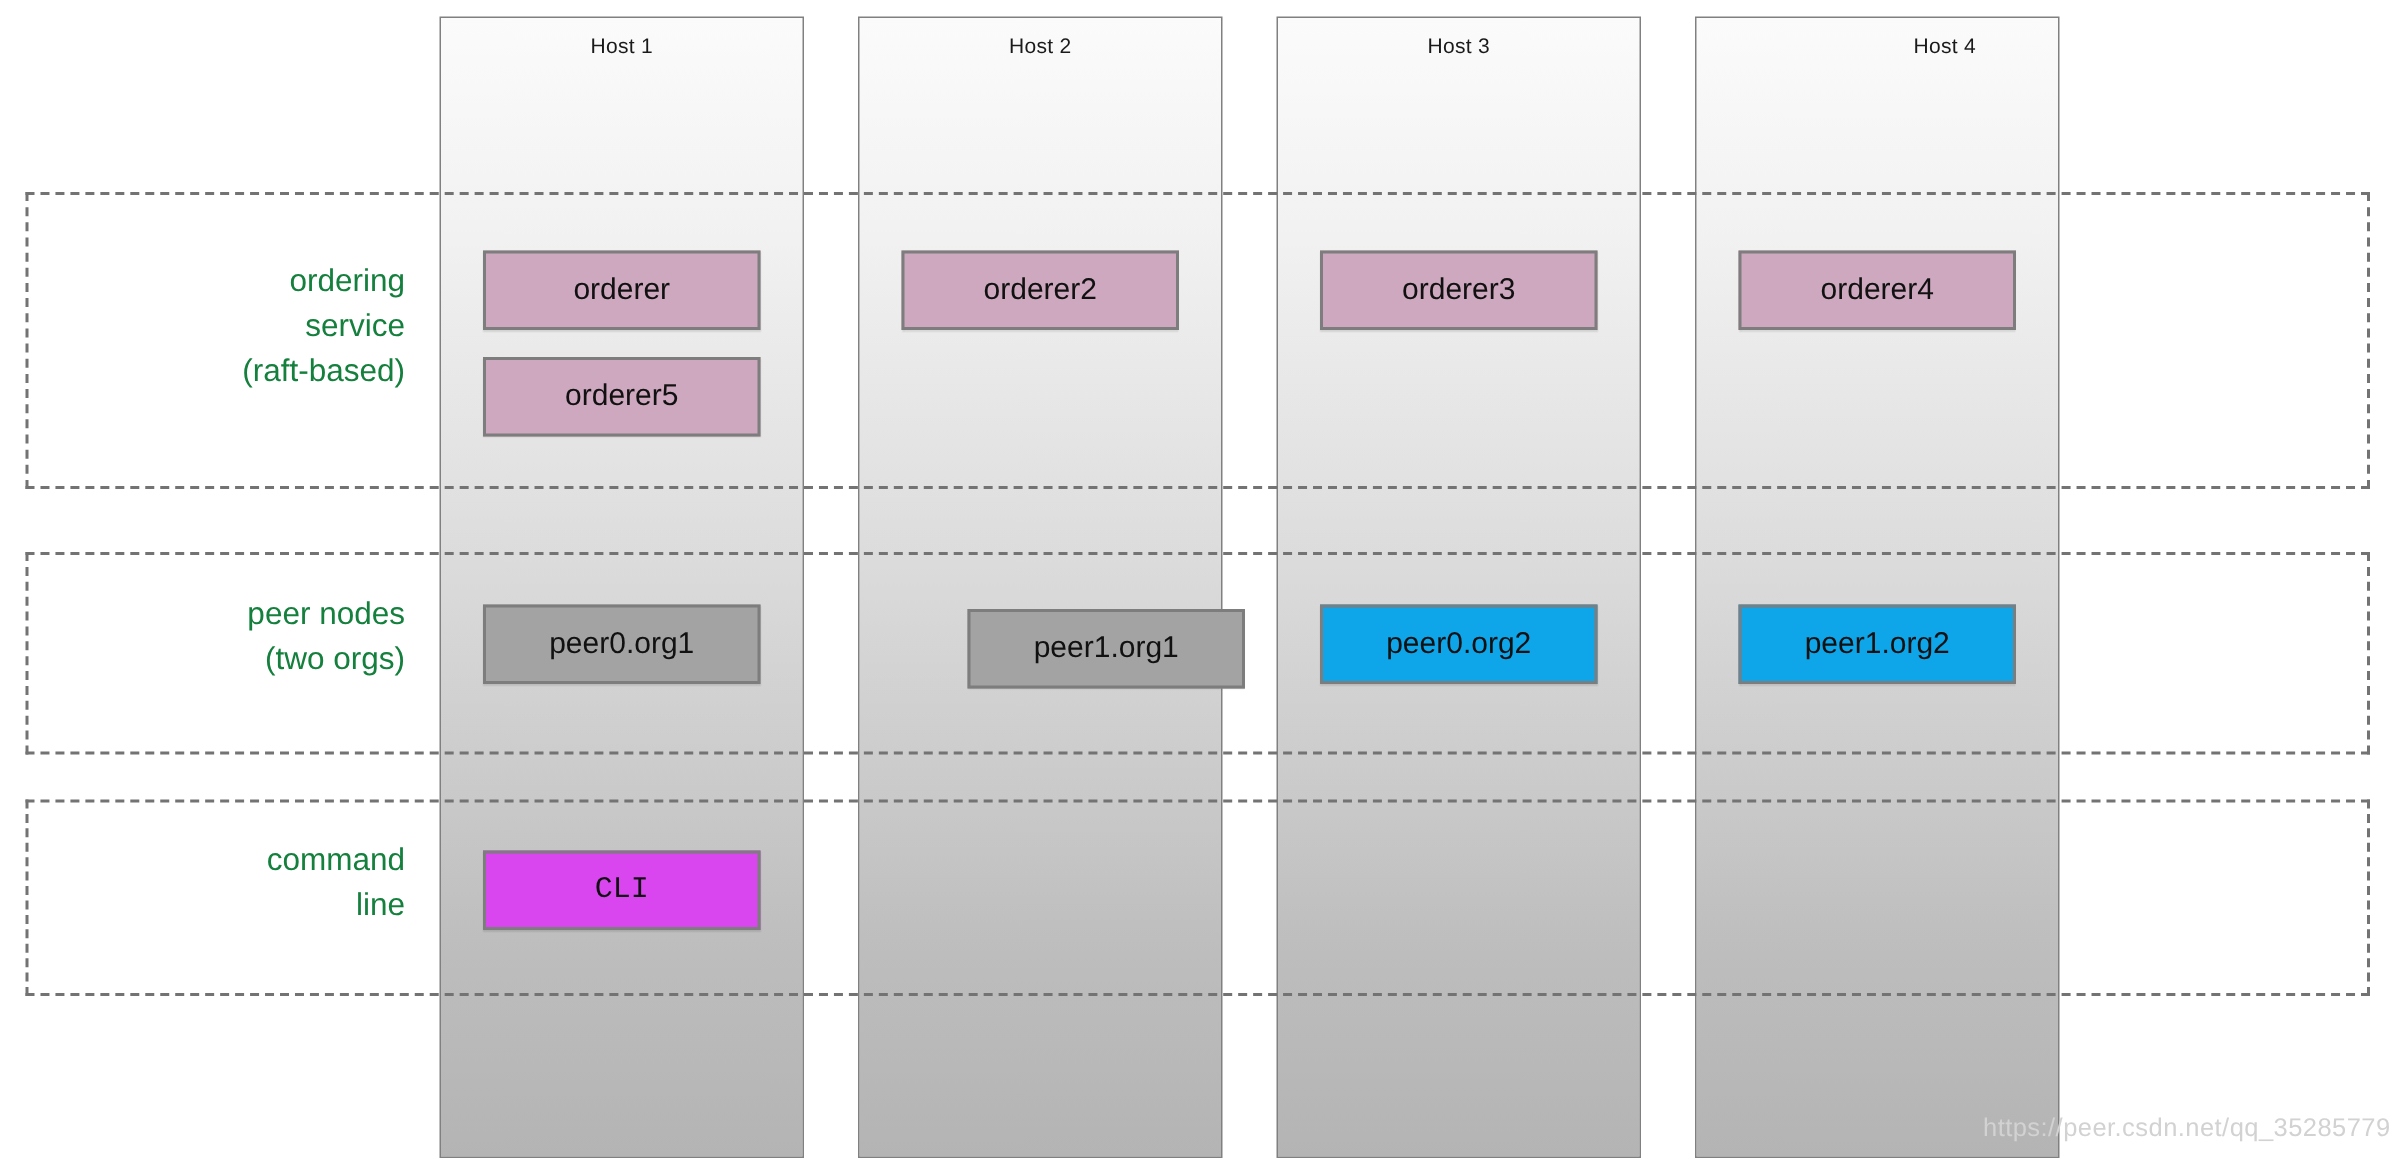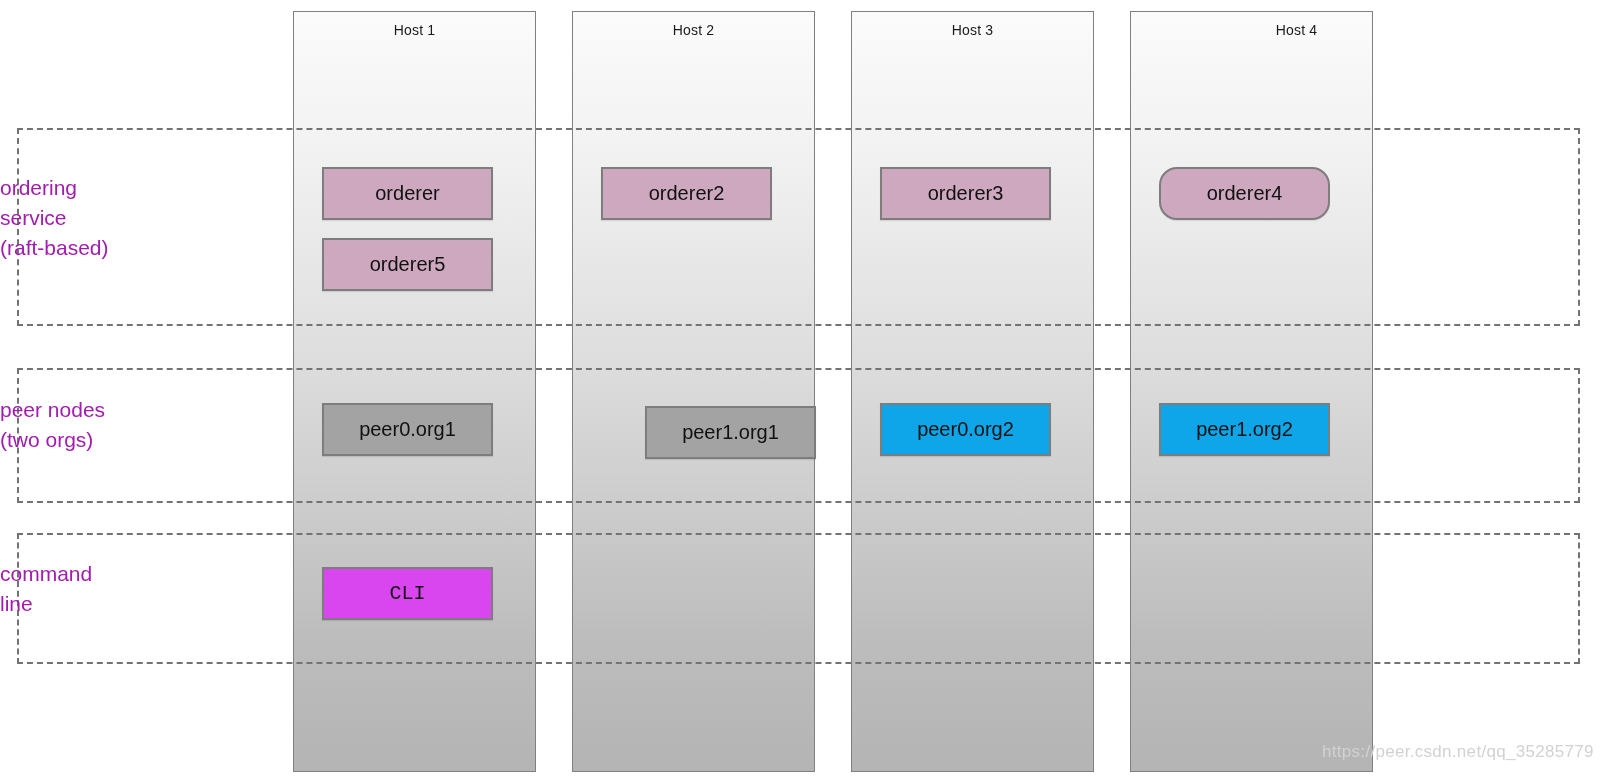--- a/index.html
+++ b/index.html
@@ -46,32 +46,32 @@
     width: 1563px;
     border: 2px dashed #737373;
     box-sizing: border-box;
     z-index: 2;
     pointer-events: none;
   }
   .row-label {
     position: absolute;
     left: 0;
     width: 270px;
-    text-align: left;
+    text-align: right;
     font-size: 21px;
     line-height: 30px;
-    color: #a21caf;
+    color: #15803d;
     z-index: 4;
     white-space: pre-line;
   }
 
   
   .node {
     position: absolute;
-    width: 171px;
+    width: 185px;
     height: 53px;
     border: 2px solid #7d7d7d;
     box-sizing: border-box;
     display: flex;
     align-items: center;
     justify-content: center;
     font-size: 20px;
     color: #111111;
     z-index: 5;
     box-shadow: 0 1px 1px rgba(0,0,0,0.10);
@@ -117,21 +117,21 @@
 (raft-based)</div>
   <div class="row-label" style="top:395px;">peer nodes
 (two orgs)</div>
   <div class="row-label" style="top:559px;">command
 line</div>
 
   <div class="node orderer" style="left:322px; top:167px;">orderer</div>
   <div class="node orderer" style="left:322px; top:238px;">orderer5</div>
   <div class="node orderer" style="left:601px; top:167px;">orderer2</div>
   <div class="node orderer" style="left:880px; top:167px;">orderer3</div>
-  <div class="node orderer" style="left:1159px; top:167px;border-radius:18px;">orderer4</div>
+  <div class="node orderer" style="left:1159px; top:167px;">orderer4</div>
 
   <div class="node peer-org1" style="left:322px; top:403px;">peer0.org1</div>
   <div class="node peer-org1" style="left:601px; top:406px;margin-left:44px;">peer1.org1</div>
   <div class="node peer-org2" style="left:880px; top:403px;">peer0.org2</div>
   <div class="node peer-org2" style="left:1159px; top:403px;">peer1.org2</div>
 
   <div class="node cli" style="left:322px; top:567px;">CLI</div>
 
   <div class="watermark">https://peer.csdn.net/qq_35285779</div>
 

